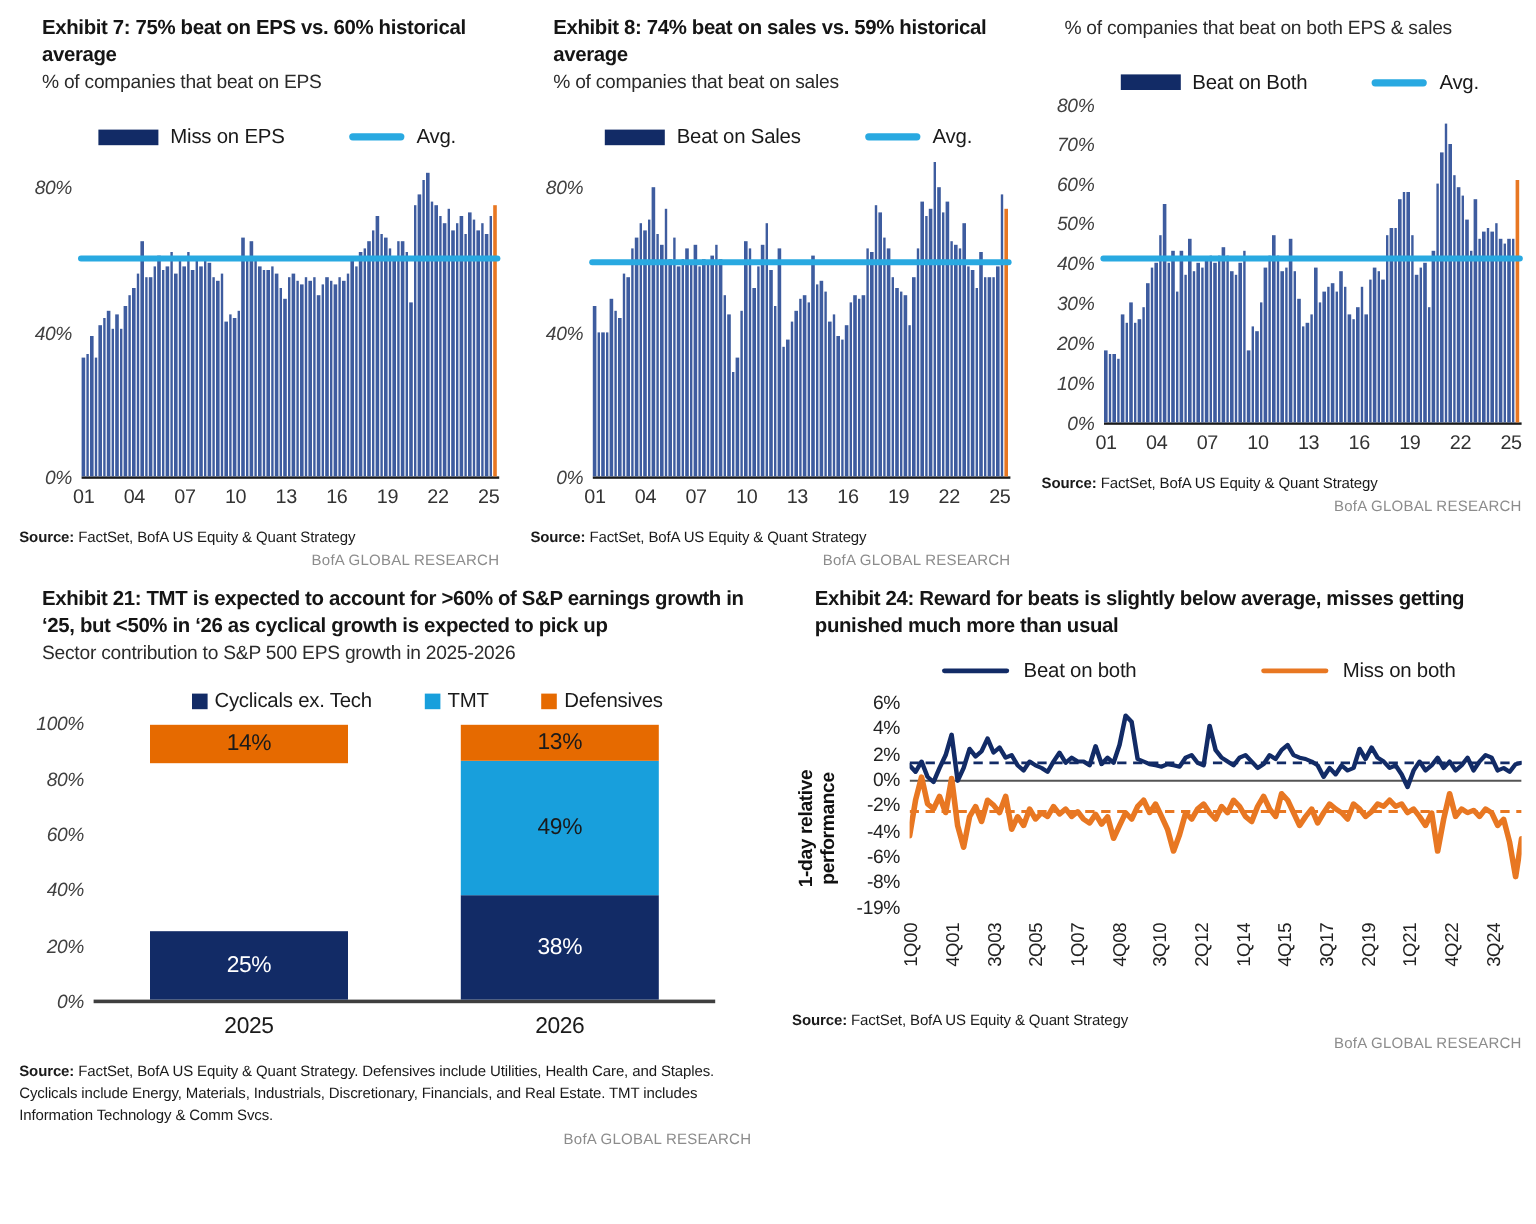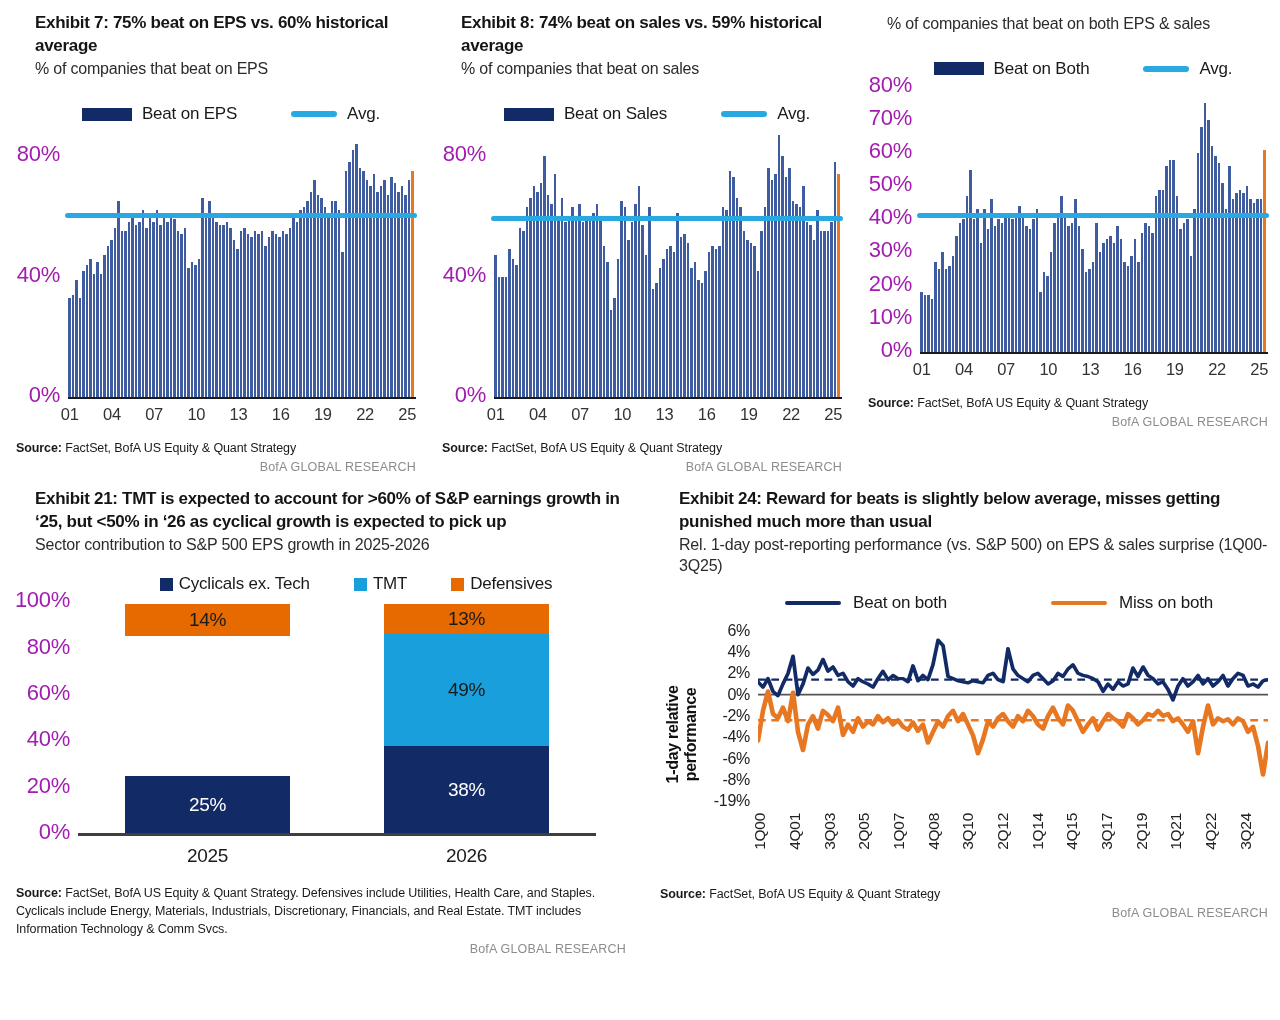--- a/index.html
+++ b/index.html
@@ -35,21 +35,21 @@
   .sw-sq   { width:13px; height:13px; display:inline-block; margin-right:-2px; }
   .sw-line { width:46px; height:6px; border-radius:3px; background:#29A9E1; display:inline-block; }
   .sw-line2 { width:56px; height:4px; border-radius:2px; display:inline-block; }
   
   .barchart {
     display:grid; grid-template-columns:52px 1fr; grid-template-rows:265px 26px;
     margin-top:6px;
   }
   .yaxis { position:relative; grid-row:1; grid-column:1; }
   .ytick {
-    position:absolute; right:8px; font-size:22px; color:#a21caf; letter-spacing:-0.3px;
+    position:absolute; right:8px; font-size:16px; color:#404040; letter-spacing:-0.3px;font-style:italic;
   }
   .plot {
     grid-row:1; grid-column:2; position:relative;
     border-bottom:2.5px solid #1a1a1a;
   }
   .bars {
     position:absolute; left:0; right:2px; bottom:0; top:0;
     display:flex; align-items:flex-end;
   }
   .bar { flex:1 1 0; margin-right:1px; min-height:2px; }
@@ -121,21 +121,21 @@
   <div class="panel">
     <div class="ex-header">
       <div class="accent"></div>
       <div>
         <div class="ex-title">Exhibit 7: 75% beat on EPS vs. 60% historical average</div>
         <div class="ex-sub">% of companies that beat on EPS</div>
       </div>
     </div>
     <div class="legend">
       <span class="sw-rect"></span>
-      <span>Beat on EPS</span>
+      <span>Miss on EPS</span>
       <span class="gap"></span>
       <span class="sw-line"></span>
       <span>Avg.</span>
     </div>
     <div class="barchart">
         <div class="yaxis">
           <span class="ytick" style="bottom: -9px;">0%</span>
           <span class="ytick" style="bottom: 111.455px;">40%</span>
           <span class="ytick" style="bottom: 231.909px;">80%</span>
         </div>
@@ -606,21 +606,20 @@
       </div>
     <div class="src-row" style="max-width:600px"><b>Source:</b><span> FactSet, BofA US Equity &amp; Quant Strategy. Defensives include Utilities, Health Care, and Staples. Cyclicals include Energy, Materials, Industrials, Discretionary, Financials, and Real Estate. TMT includes Information Technology &amp; Comm Svcs.</span></div>
     <div class="brand" style="margin-right:10px">BofA GLOBAL RESEARCH</div>
   </div>
 
   <div class="panel">
     <div class="ex-header">
       <div class="accent"></div>
       <div>
         <div class="ex-title">Exhibit 24: Reward for beats is slightly below average, misses getting punished much more than usual</div>
-        <div class="ex-sub">Rel. 1-day post-reporting performance (vs. S&amp;P 500) on EPS &amp; sales surprise (1Q00-3Q25)</div>
       </div>
     </div>
     <div class="legend2">
       <span class="sw-line2" style="background:#122B66"></span>
       <span>Beat on both</span>
       <span class="gap"></span>
       <span class="sw-line2" style="background:#E87722"></span>
       <span>Miss on both</span>
     </div>
     <div class="linechart" id="line-chart">

